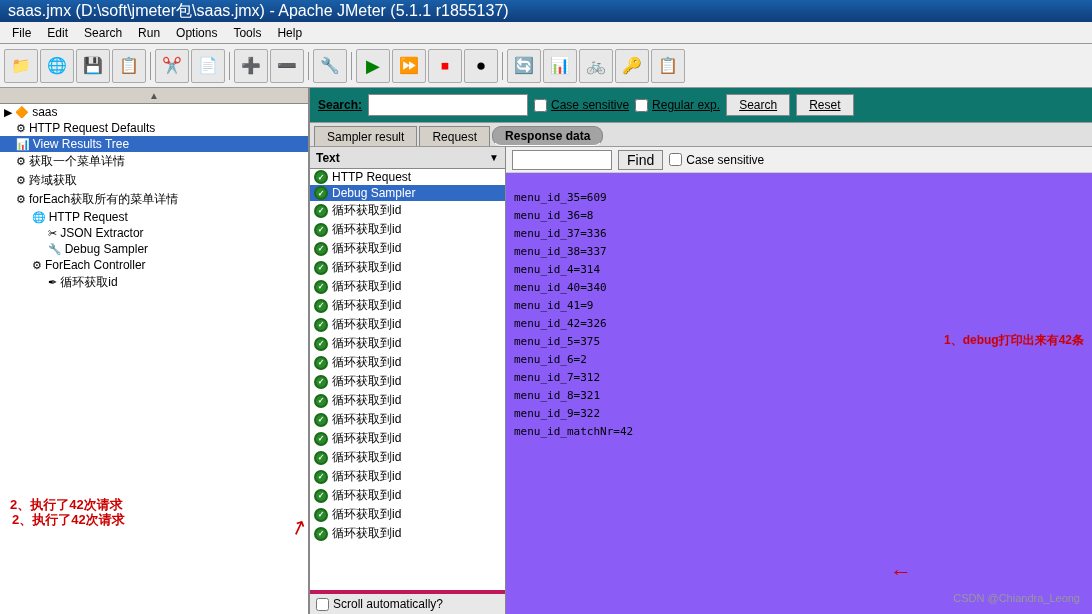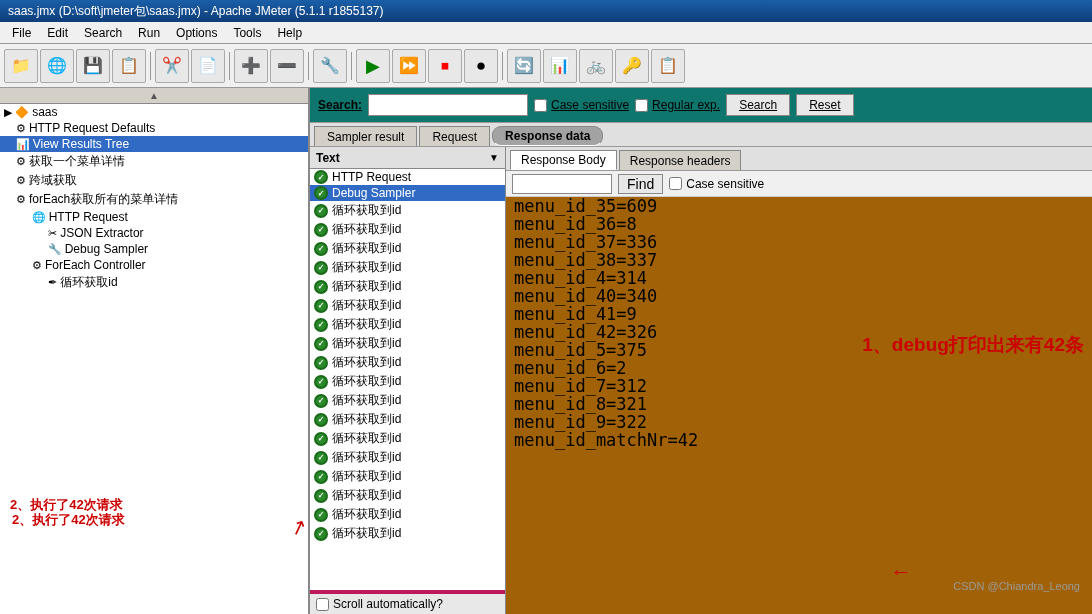--- a/index.html
+++ b/index.html
@@ -8,21 +8,21 @@
       font-size: 12px;
       background: #d4d0c8;
       width: 1092px;
       height: 614px;
       overflow: hidden;
     }
     .title-bar {
       background: linear-gradient(to bottom, #1a5fa8, #0e3d7a);
       color: white;
       padding: 4px 8px;
-      font-size: 12px;
+      font-size: 16px;
       display: flex;
       align-items: center;
       height: 22px;
     }
     .menu-bar {
       background: #f0f0f0;
       border-bottom: 1px solid #999;
       display: flex;
       align-items: center;
       height: 22px;
@@ -277,24 +277,24 @@
       padding: 1px 8px;
       background: #e8e8e8;
       border: 1px solid #888;
       cursor: pointer;
       font-size: 14px;
       height: 20px;
     }
     .response-content {
       flex: 1;
       overflow-y: auto;
-      padding: 0 8px;
+      padding: 16px 8px;
       font-family: monospace;
-      font-size: 17px;
-      background: #a16207;
+      font-size: 11px;
+      background: #8b5cf6;
       color: #000;
     }
     .response-line { line-height: 18px; }
     .annotation-2 {
       position: absolute;
       left: 10px;
       bottom: 100px;
       color: #cc0000;
       font-size: 13px;
       font-weight: bold;
@@ -533,24 +533,20 @@
               <span>循环获取到id</span>
             </div>
           </div>
           <div class="scroll-check">
             <input type="checkbox" style="">
             <span>Scroll automatically?</span>
           </div>
         </div>
 
         <div class="result-panel" style="position: relative;">
-          <div class="result-tabs">
-            <div class="result-tab active">Response Body</div>
-            <div class="result-tab">Response headers</div>
-          </div>
 
           <div class="find-bar">
             <input class="find-input" type="text" style="">
             <button class="find-btn">Find</button>
             <div class="checkbox-group">
               <input type="checkbox" style="">
               <span>Case sensitive</span>
             </div>
           </div>
 
@@ -564,25 +560,25 @@
             <div class="response-line">menu_id_41=9</div>
             <div class="response-line">menu_id_42=326</div>
             <div class="response-line">menu_id_5=375</div>
             <div class="response-line">menu_id_6=2</div>
             <div class="response-line">menu_id_7=312</div>
             <div class="response-line">menu_id_8=321</div>
             <div class="response-line">menu_id_9=322</div>
             <div class="response-line" style="color: #000;">menu_id_matchNr=42</div>
           </div>
 
-          <div style="position: absolute; right: 8px; top: 185px; color: #cc0000; font-size: 19px; font-weight: bold; pointer-events: none; z-index: 10;">1、debug打印出来有42条</div>
+          <div style="position: absolute; right: 8px; top: 185px; color: #cc0000; font-size: 12px; font-weight: bold; pointer-events: none; z-index: 10;">1、debug打印出来有42条</div>
 
           <div style="position: absolute; right: 180px; bottom: 32px; color: #cc0000; font-size: 22px; pointer-events: none; z-index: 10;">←</div>
         </div>
       </div>
     </div>
 
     <div style="position: absolute; left: 12px; bottom: 85px; color: #cc0000; font-size: 13px; font-weight: bold; pointer-events: none; z-index: 10;">2、执行了42次请求</div>
     <div style="position: absolute; left: 290px; bottom: 75px; color: #cc0000; font-size: 20px; pointer-events: none; z-index: 10; transform: rotate(-20deg);">↗</div>
   </div>
 
-  <div style="position: absolute; bottom: 22px; right: 12px; color: #999; font-size: 11px;">CSDN @Chiandra_Leong</div>
+  <div style="position: absolute; bottom: 10px; right: 12px; color: #999; font-size: 11px;">CSDN @Chiandra_Leong</div>
 </div>
 
 </body></html>

